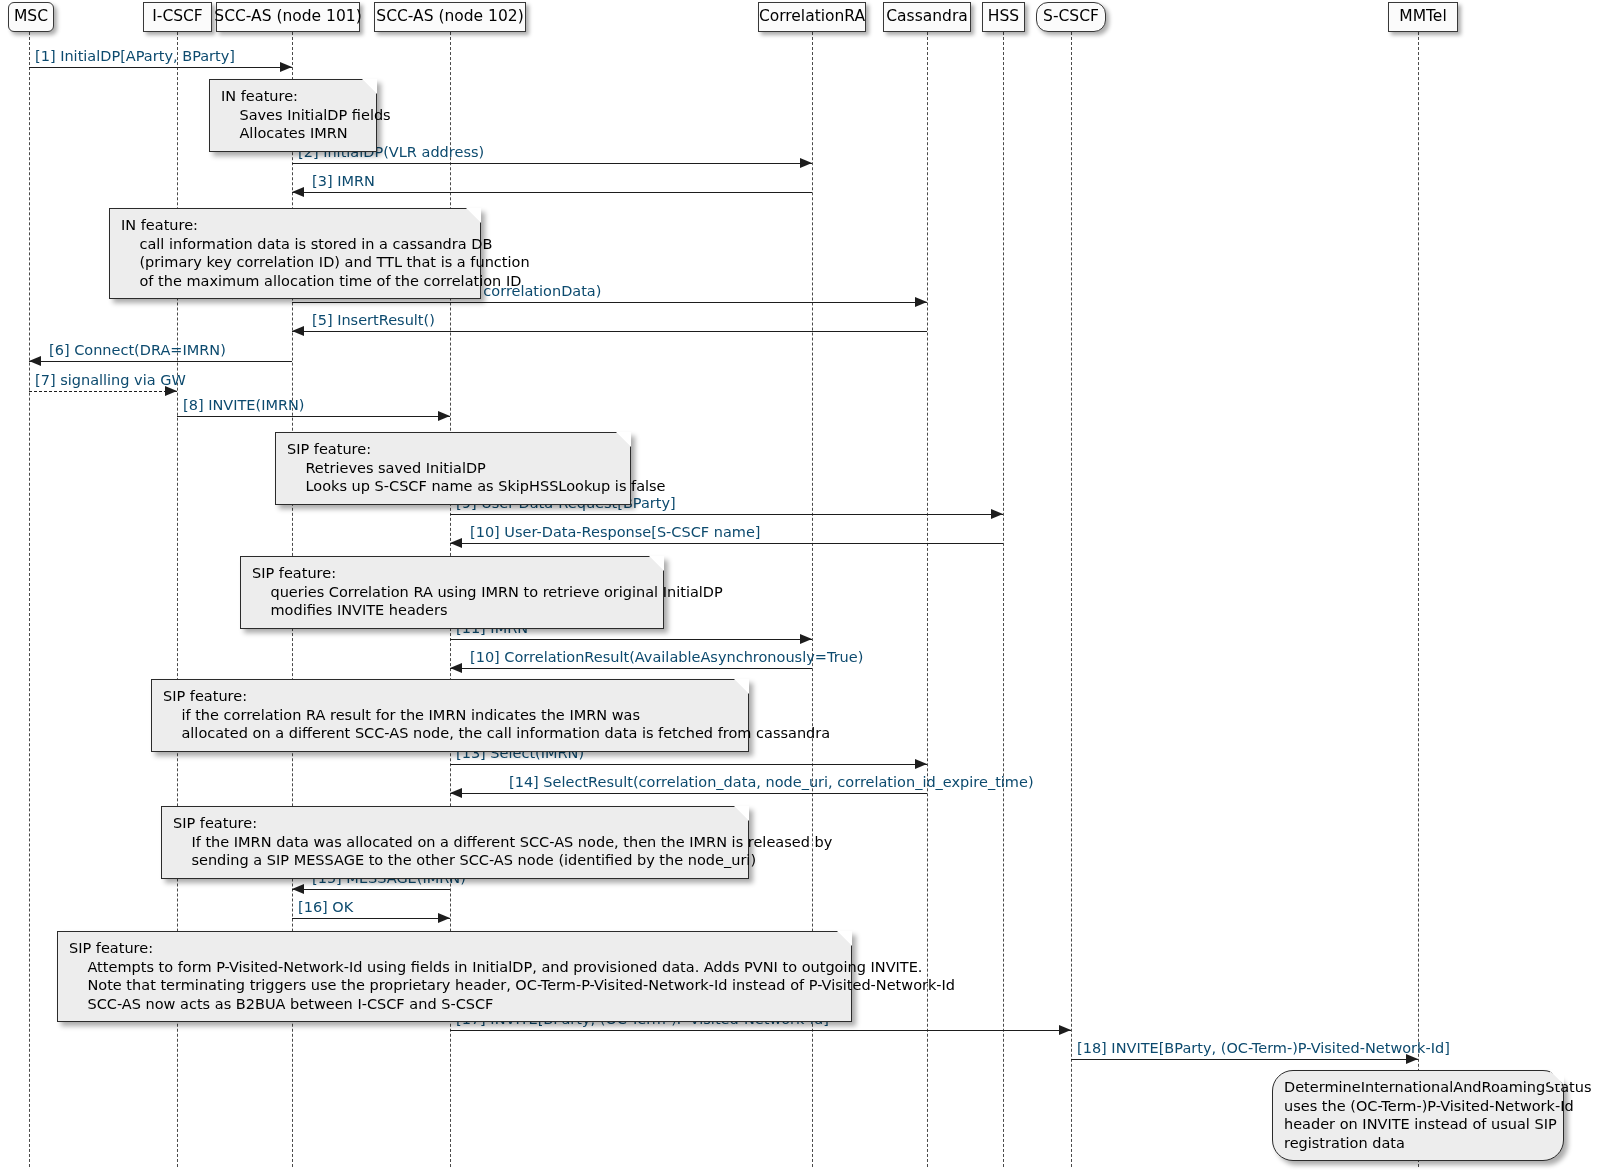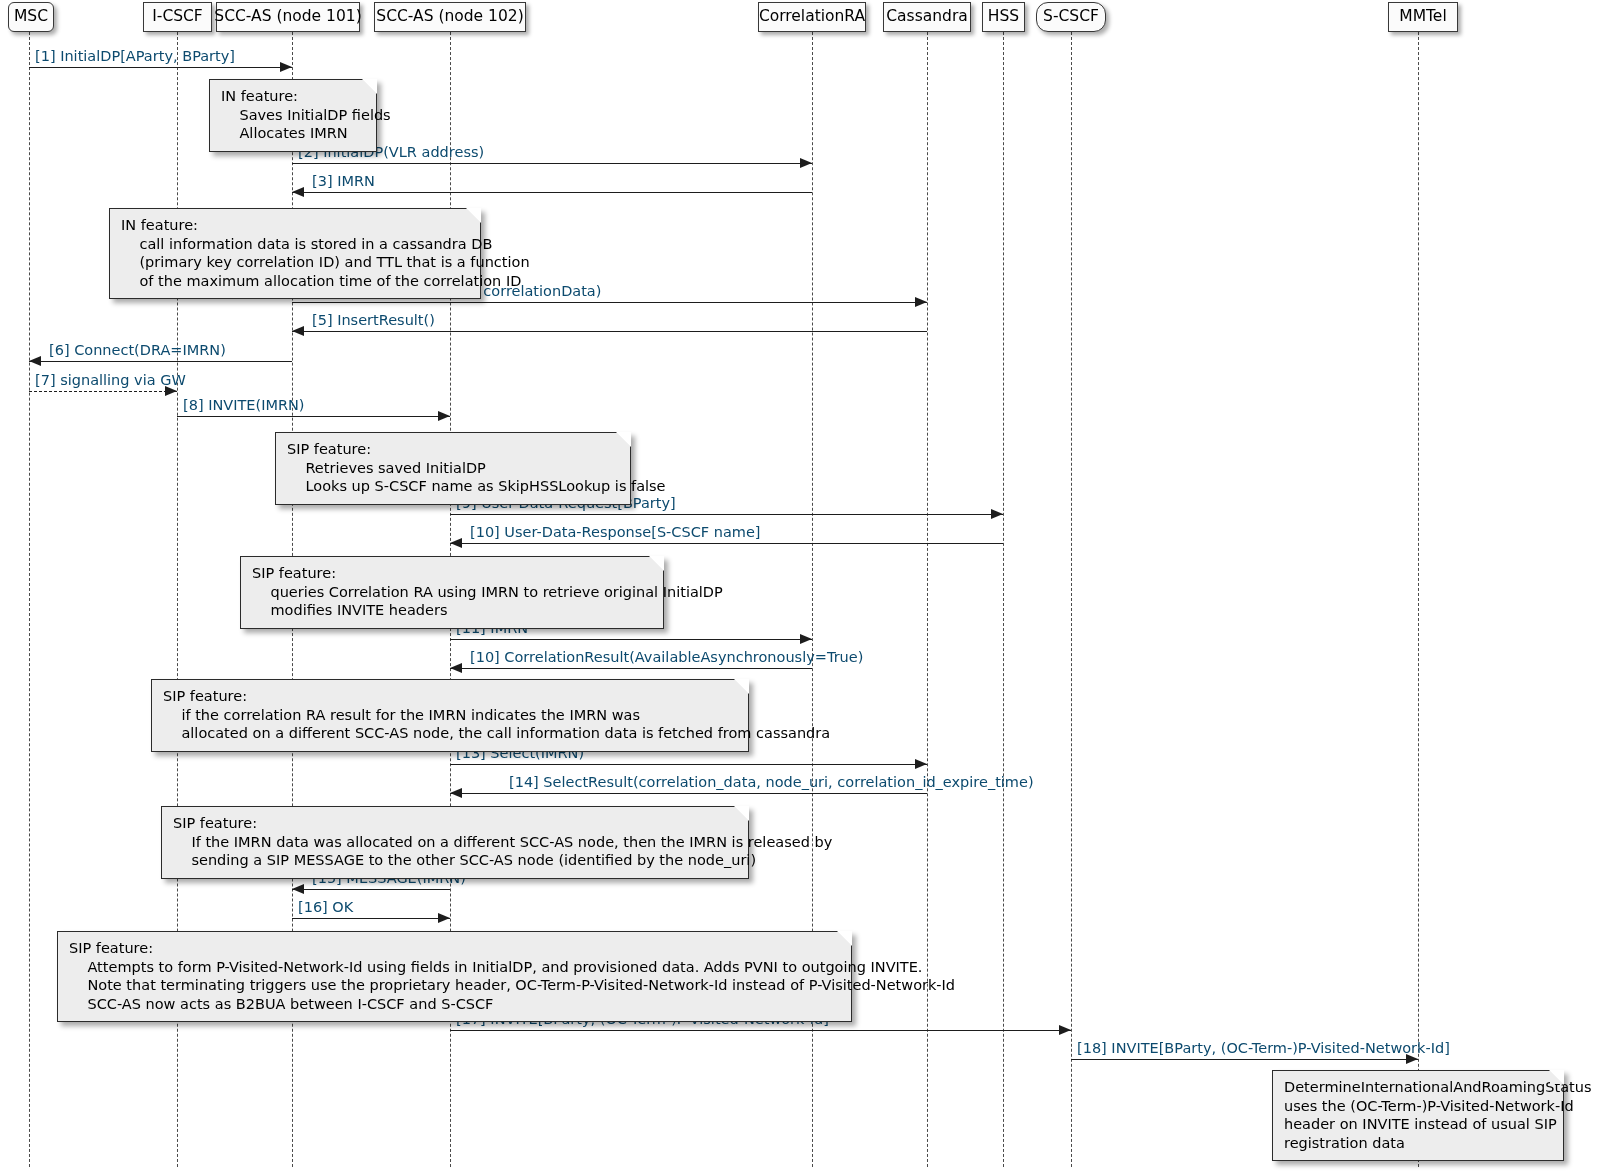--- a/index.html
+++ b/index.html
@@ -192,17 +192,17 @@
     <div class="note" style="left: 151px; top: 679px; width: 598px;"><span>SIP feature:
     if the correlation RA result for the IMRN indicates the IMRN was
     allocated on a different SCC-AS node, the call information data is fetched from cassandra</span><div class="foldcut"></div><div class="fold" style="clip-path: polygon(0px 0px, 100% 100%, 0px 100%); background: rgb(237, 237, 237); border: none;"></div></div>
     <div class="note" style="left: 161px; top: 806px; width: 588px;"><span>SIP feature:
     If the IMRN data was allocated on a different SCC-AS node, then the IMRN is released by
     sending a SIP MESSAGE to the other SCC-AS node (identified by the node_uri)</span><div class="foldcut"></div><div class="fold" style="clip-path: polygon(0px 0px, 100% 100%, 0px 100%); background: rgb(237, 237, 237); border: none;"></div></div>
     <div class="note" style="left: 57px; top: 931px; width: 795px;"><span>SIP feature:
     Attempts to form P-Visited-Network-Id using fields in InitialDP, and provisioned data. Adds PVNI to outgoing INVITE.
     Note that terminating triggers use the proprietary header, OC-Term-P-Visited-Network-Id instead of P-Visited-Network-Id
     SCC-AS now acts as B2BUA between I-CSCF and S-CSCF</span><div class="foldcut"></div><div class="fold" style="clip-path: polygon(0px 0px, 100% 100%, 0px 100%); background: rgb(237, 237, 237); border: none;"></div></div>
-    <div class="note" style="left: 1272px; top: 1070px; width: 292px;"><span>DetermineInternationalAndRoamingStatus
+    <div class="note" style="left: 1272px; top: 1070px; width: 292px; border-radius: 21px;"><span>DetermineInternationalAndRoamingStatus
 uses the (OC-Term-)P-Visited-Network-Id
 header on INVITE instead of usual SIP
 registration data</span><div class="foldcut"></div><div class="fold" style="clip-path: polygon(0px 0px, 100% 100%, 0px 100%); background: rgb(237, 237, 237); border: none;"></div></div>
   </div>
 
 </body></html>

